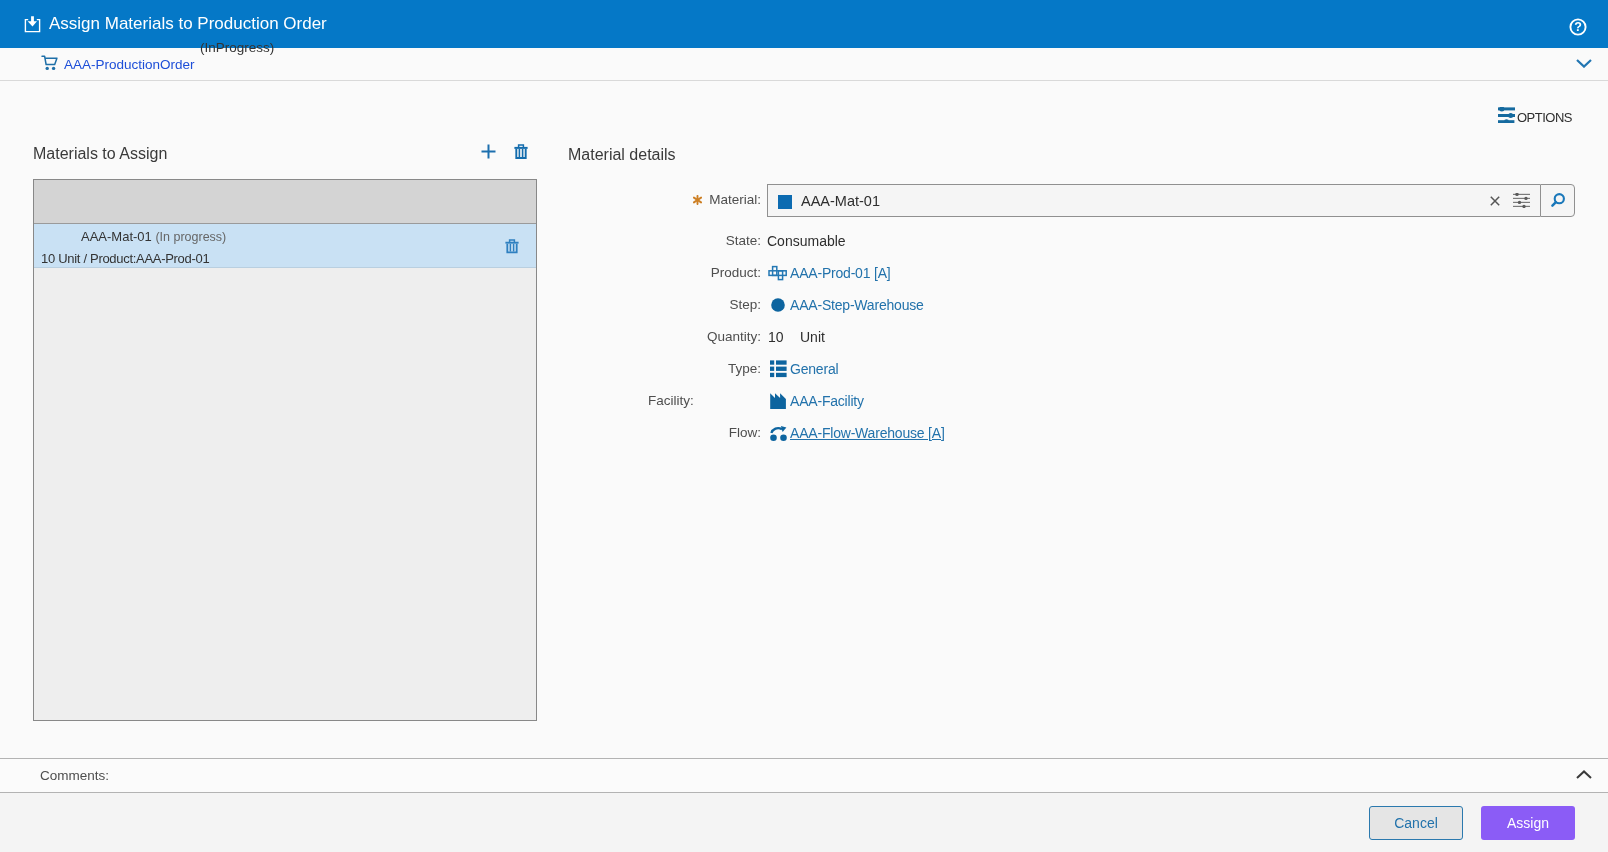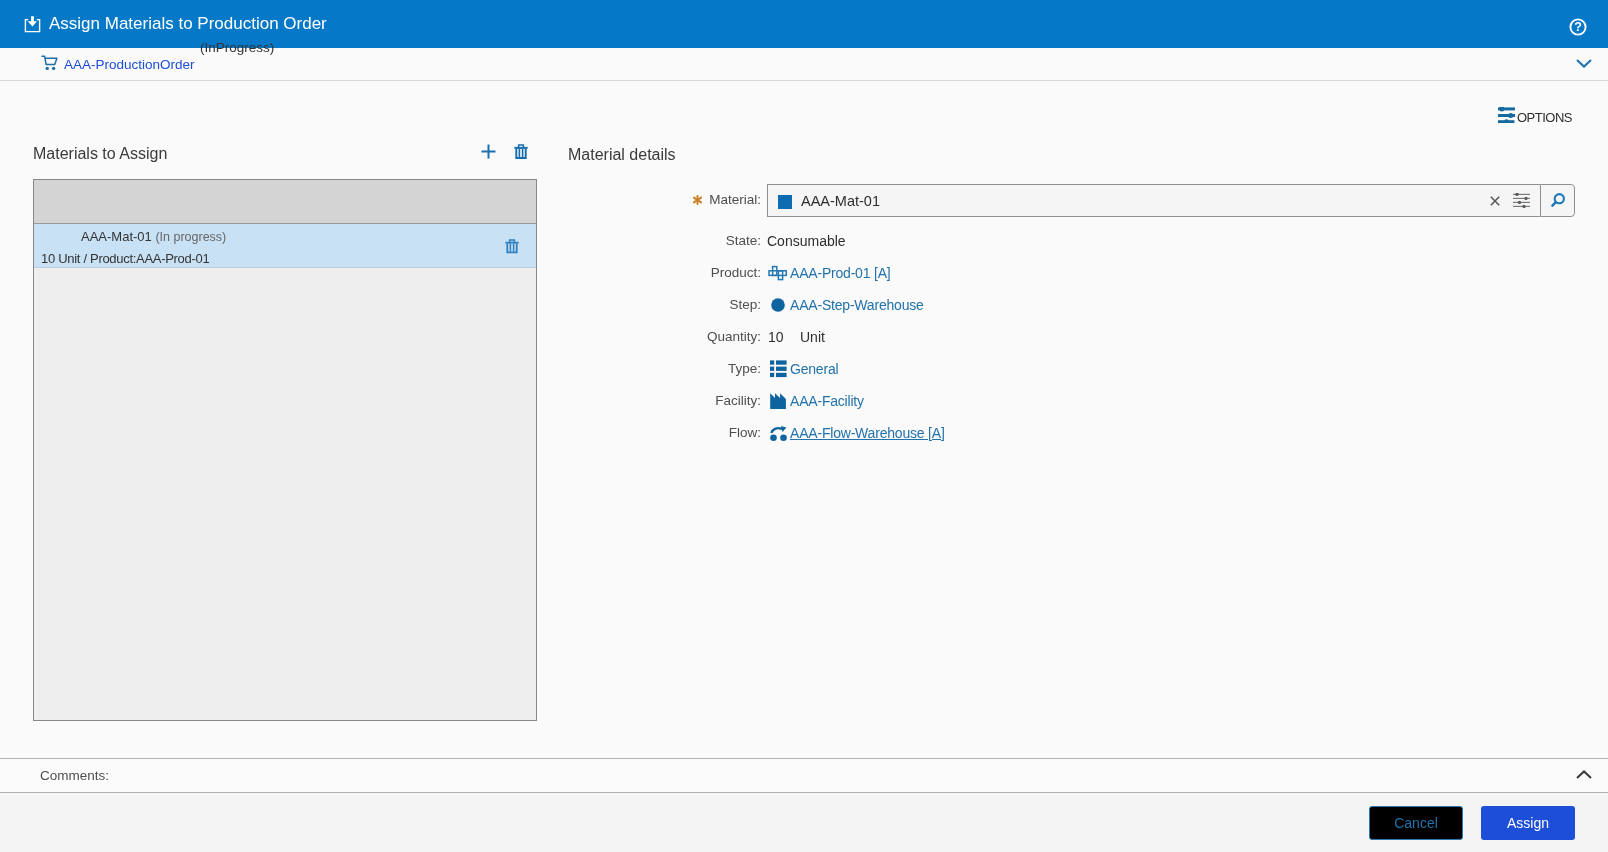--- a/index.html
+++ b/index.html
@@ -13,22 +13,22 @@
   .hd { color:#3a3a3a; font-size:16px; line-height:20px; }
   .listbox { left:33px; top:179px; width:504px; height:542px; border:1px solid #888; background:#eee; }
   .listhdr { left:0; top:0; width:502px; height:44px; background:#d4d4d4; border-bottom:1px solid #9a9a9a; }
   .listrow { left:0; top:44px; width:502px; height:44px; background:#c9e1f4; border-bottom:1px solid #b9cfe0; }
   .lbl { color:#4e4e4e; font-size:13.5px; text-align:right; width:180px; left:581px; height:20px; line-height:20px; }
   .val { color:#2e2e2e; font-size:14px; height:20px; line-height:20px; }
   .vlink { color:#2272ab; font-size:14px; height:20px; line-height:20px; letter-spacing:-0.2px; }
   .commentsbar { left:0; top:758px; width:1608px; height:35px; background:#fbfbfb; border-top:1px solid #b3b3b3; border-bottom:1px solid #b3b3b3; }
   .footer { left:0; top:793px; width:1608px; height:59px; background:#f4f4f4; }
   .btn { height:34px; width:94px; border-radius:3px; font-size:14px; text-align:center; }
-  .btn-cancel { left:1369px; top:806px; background:#000000; border:1px solid #2b79ae; color:#2272ab; line-height:32px; }
-  .btn-assign { left:1481px; top:806px; background:#1d4ed8; color:#fff; line-height:34px; }
+  .btn-cancel { left:1369px; top:806px; background:#e5e5e5; border:1px solid #2b79ae; color:#2272ab; line-height:32px; }
+  .btn-assign { left:1481px; top:806px; background:#8b5cf6; color:#fff; line-height:34px; }
 </style>
 </head>
 <body>
 
 <div class="abs topbar"></div>
 <svg class="abs" style="left:24px; top:15px;" width="17" height="18" viewBox="0 0 17 18">
   <path d="M4.2 4.6 H1.4 V16.6 H15.6 V4.6 H12.8" fill="none" stroke="#fff" stroke-width="1.4"></path>
   <path d="M7.1 1.2 h2.8 v5 h3.1 L8.5 11.6 3.6 6.2 h3.5 z" fill="#fff"></path>
 </svg>
 <div class="abs title">Assign Materials to Production Order</div>
@@ -150,21 +150,21 @@
     <rect x="0" y="0.4" width="4.2" height="4.3"></rect>
       <rect x="6" y="0.4" width="10.6" height="4.3"></rect>
     <rect x="0" y="6.6" width="4.2" height="4.3"></rect>
       <rect x="6" y="6.6" width="10.6" height="4.3"></rect>
     <rect x="0" y="12.8" width="4.2" height="4.3"></rect>
       <rect x="6" y="12.8" width="10.6" height="4.3"></rect>
   </g>
 </svg>
 <div class="abs vlink" style="left:790px; top:359px;">General</div>
 
-<div class="abs lbl" style="top:391px;">Facility:</div>
+<div class="abs lbl" style="top:391px;text-align:center;">Facility:</div>
 <svg class="abs" style="left:770px; top:393px;" width="16" height="16" viewBox="0 0 16 16">
   <path d="M0.2 15.9 L0.2 0.3 L5.0 4.9 L5.0 0.3 L10.1 4.9 L10.1 0.3 L15.9 5.9 L15.9 15.9 Z" fill="#0d649f"></path>
 </svg>
 <div class="abs vlink" style="left:790px; top:391px;">AAA-Facility</div>
 
 <div class="abs lbl" style="top:423px;">Flow:</div>
 <svg class="abs" style="left:769.5px; top:424.5px;" width="17" height="17" viewBox="0 0 17 17">
   <circle cx="3.5" cy="12.7" r="3.3" fill="#0d649f"></circle>
   <circle cx="13.5" cy="12.7" r="3.3" fill="#0d649f"></circle>
   <path d="M1.4 8 C2.6 4 7.5 1.6 12 4.2" fill="none" stroke="#0d649f" stroke-width="2.3"></path>

